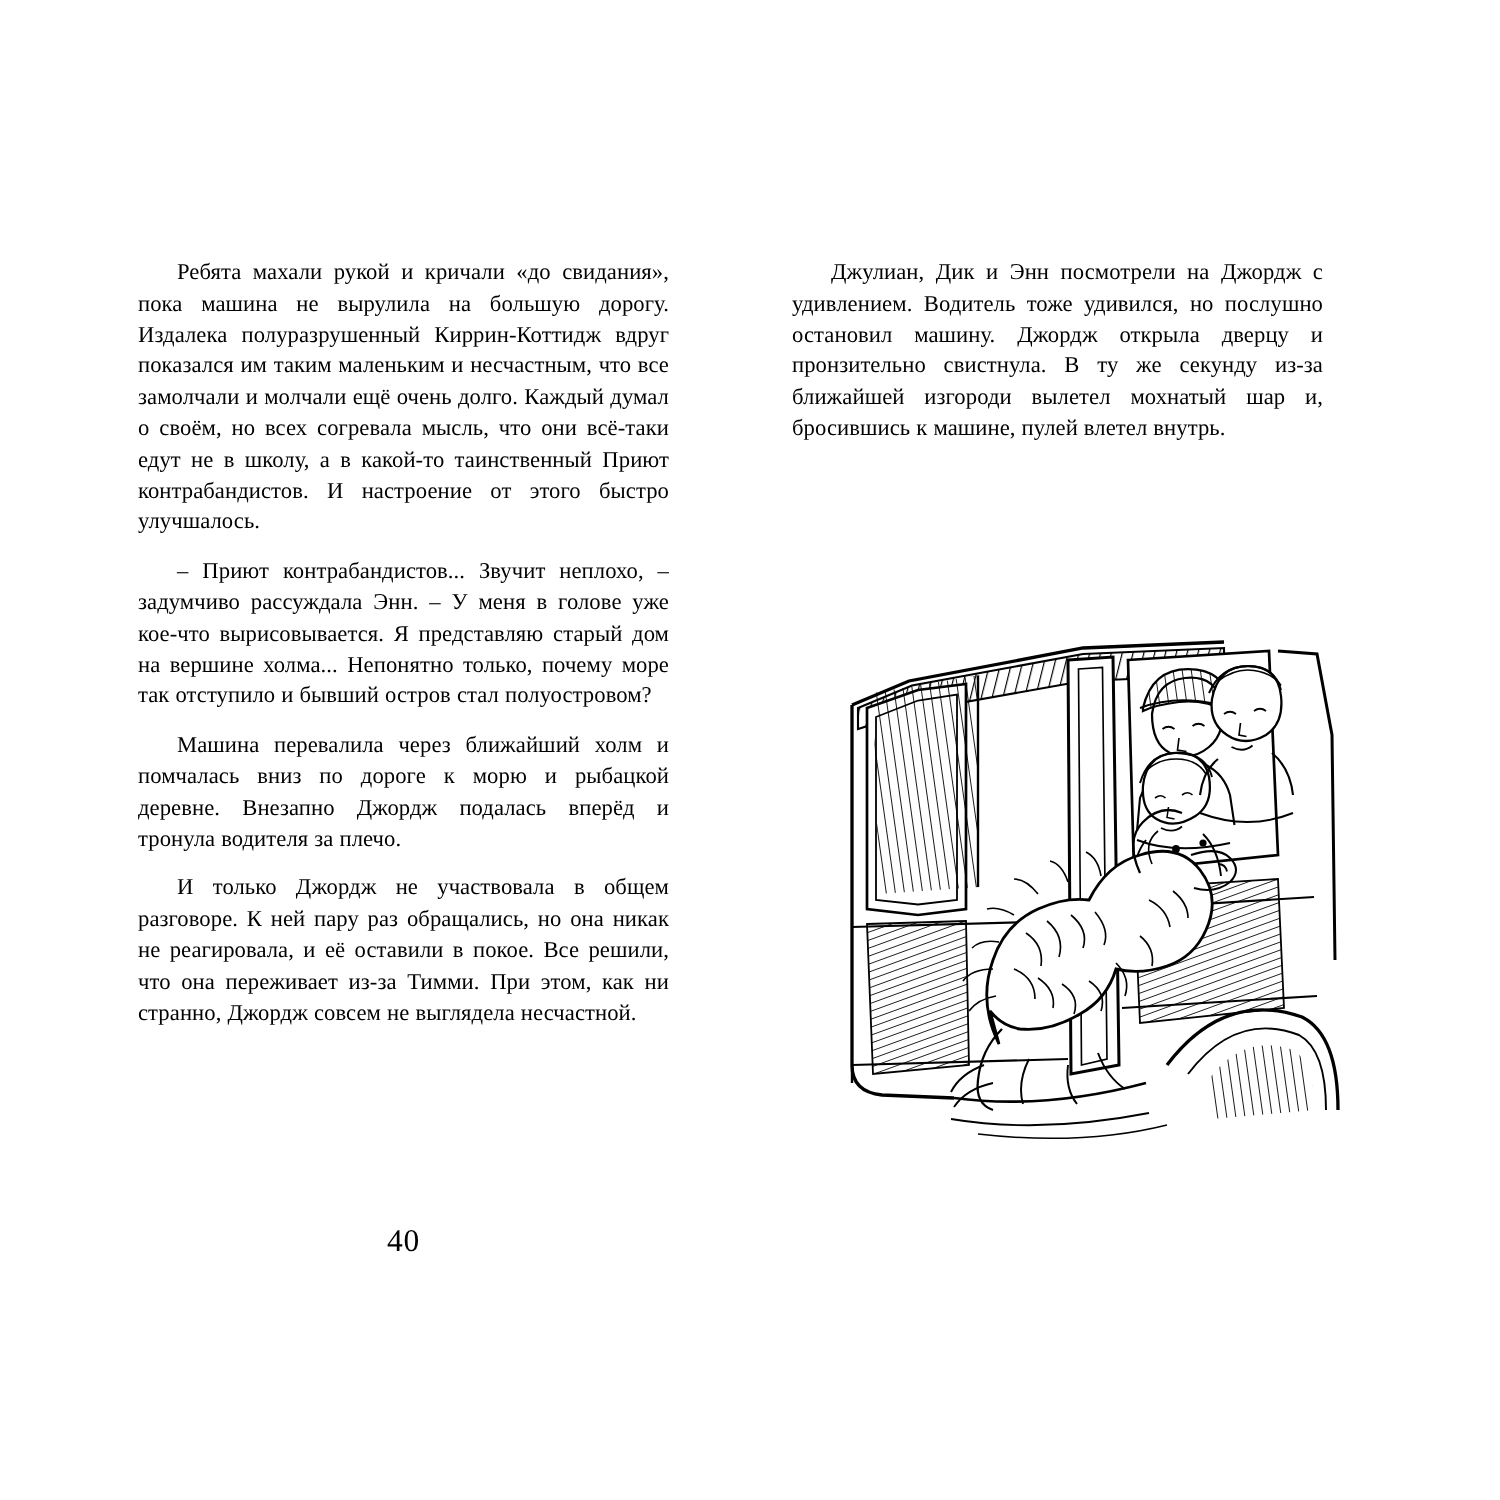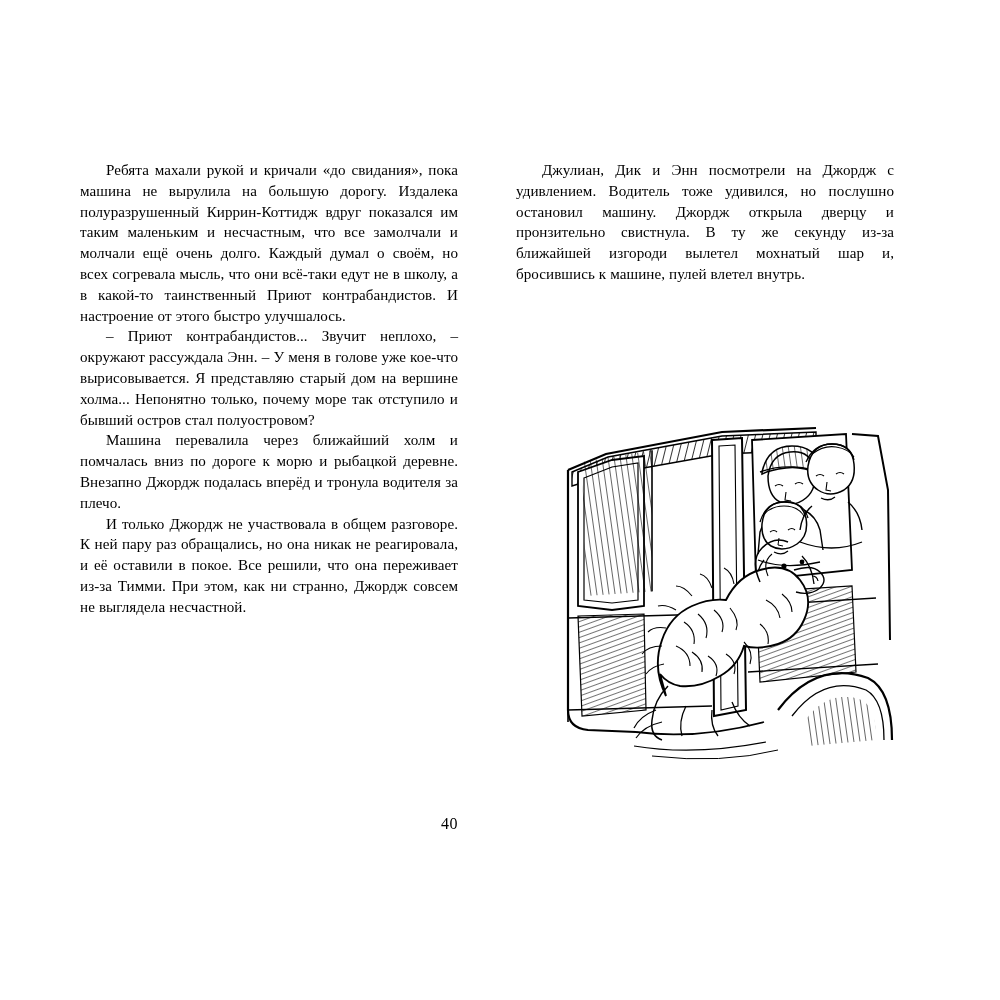--- a/index.html
+++ b/index.html
@@ -30,39 +30,39 @@
     display: flex;
     gap: 58px;
   }
   .col {
     width: 378px;
     position: relative;
   }
   .col-left { }
   .col-right { }
   p.para {
-    margin: 0;
+    margin: 12px;
     text-align: justify;
     text-indent: 26px;
     font-size: 15.1px;
     line-height: 20.8px;
     letter-spacing: 0.05px;
     word-spacing: 0.2px;
     hyphens: manual;
   }
   p.para + p.para {
     margin-top: 0px;
   }
   .folio {
     position: absolute;
     left: 0;
     top: 655px;
     width: 378px;
-    text-align: right;
-    font-size: 16px;
+    text-align: center;
+    font-size: 21px;
     letter-spacing: 0.5px;
   }
   
   .illo-wrap {
     position: absolute;
     left: 0px;
     top: 250px;
     width: 378px;
     height: 370px;
   }
@@ -73,21 +73,21 @@
   }
 </style>
 </head>
 <body>
 
 <div class="page">
   <div class="spread">
 
     <div class="col col-left">
       <p class="para">Ребята махали рукой и кричали «до свидания», пока машина не вырулила на большую дорогу. Издалека полуразрушенный Киррин-Коттидж вдруг показался им таким маленьким и несчастным, что все замолчали и молчали ещё очень долго. Каждый думал о своём, но всех согревала мысль, что они всё-таки едут не в школу, а в какой-то таинственный Приют контрабандистов. И настроение от этого быстро улучшалось.</p>
-      <p class="para">– Приют контрабандистов... Звучит неплохо, – окружают рассуждала Энн. – У меня в голове уже кое-что вырисовывается. Я представляю старый дом на вершине холма... Непонятно только, почему море так отступило и бывший остров стал полуостровом?</p>
+      <p class="para">– Приют контрабандистов... Звучит неплохо, – задумчиво рассуждала Энн. – У меня в голове уже кое-что вырисовывается. Я представляю старый дом на вершине холма... Непонятно только, почему море так отступило и бывший остров стал полуостровом?</p>
       <p class="para">Машина перевалила через ближайший холм и помчалась вниз по дороге к морю и рыбацкой деревне. Внезапно Джордж подалась вперёд и тронула водителя за плечо.</p>
       <p class="para">И только Джордж не участвовала в общем разговоре. К ней пару раз обращались, но она никак не реагировала, и её оставили в покое. Все решили, что она переживает из-за Тимми. При этом, как ни странно, Джордж совсем не выглядела несчастной.</p>
       <div class="folio">40</div>
     </div>
 
     <div class="col col-right">
       <p class="para">Джулиан, Дик и Энн посмотрели на Джордж с удивлением. Водитель тоже удивился, но послушно остановил машину. Джордж открыла дверцу и пронзительно свистнула. В ту же секунду из-за ближайшей изгороди вылетел мохнатый шар и, бросившись к машине, пулей влетел внутрь.</p>
 
       <div class="illo-wrap">
         <svg class="illo" viewBox="0 0 378 370" xmlns="http://www.w3.org/2000/svg">

